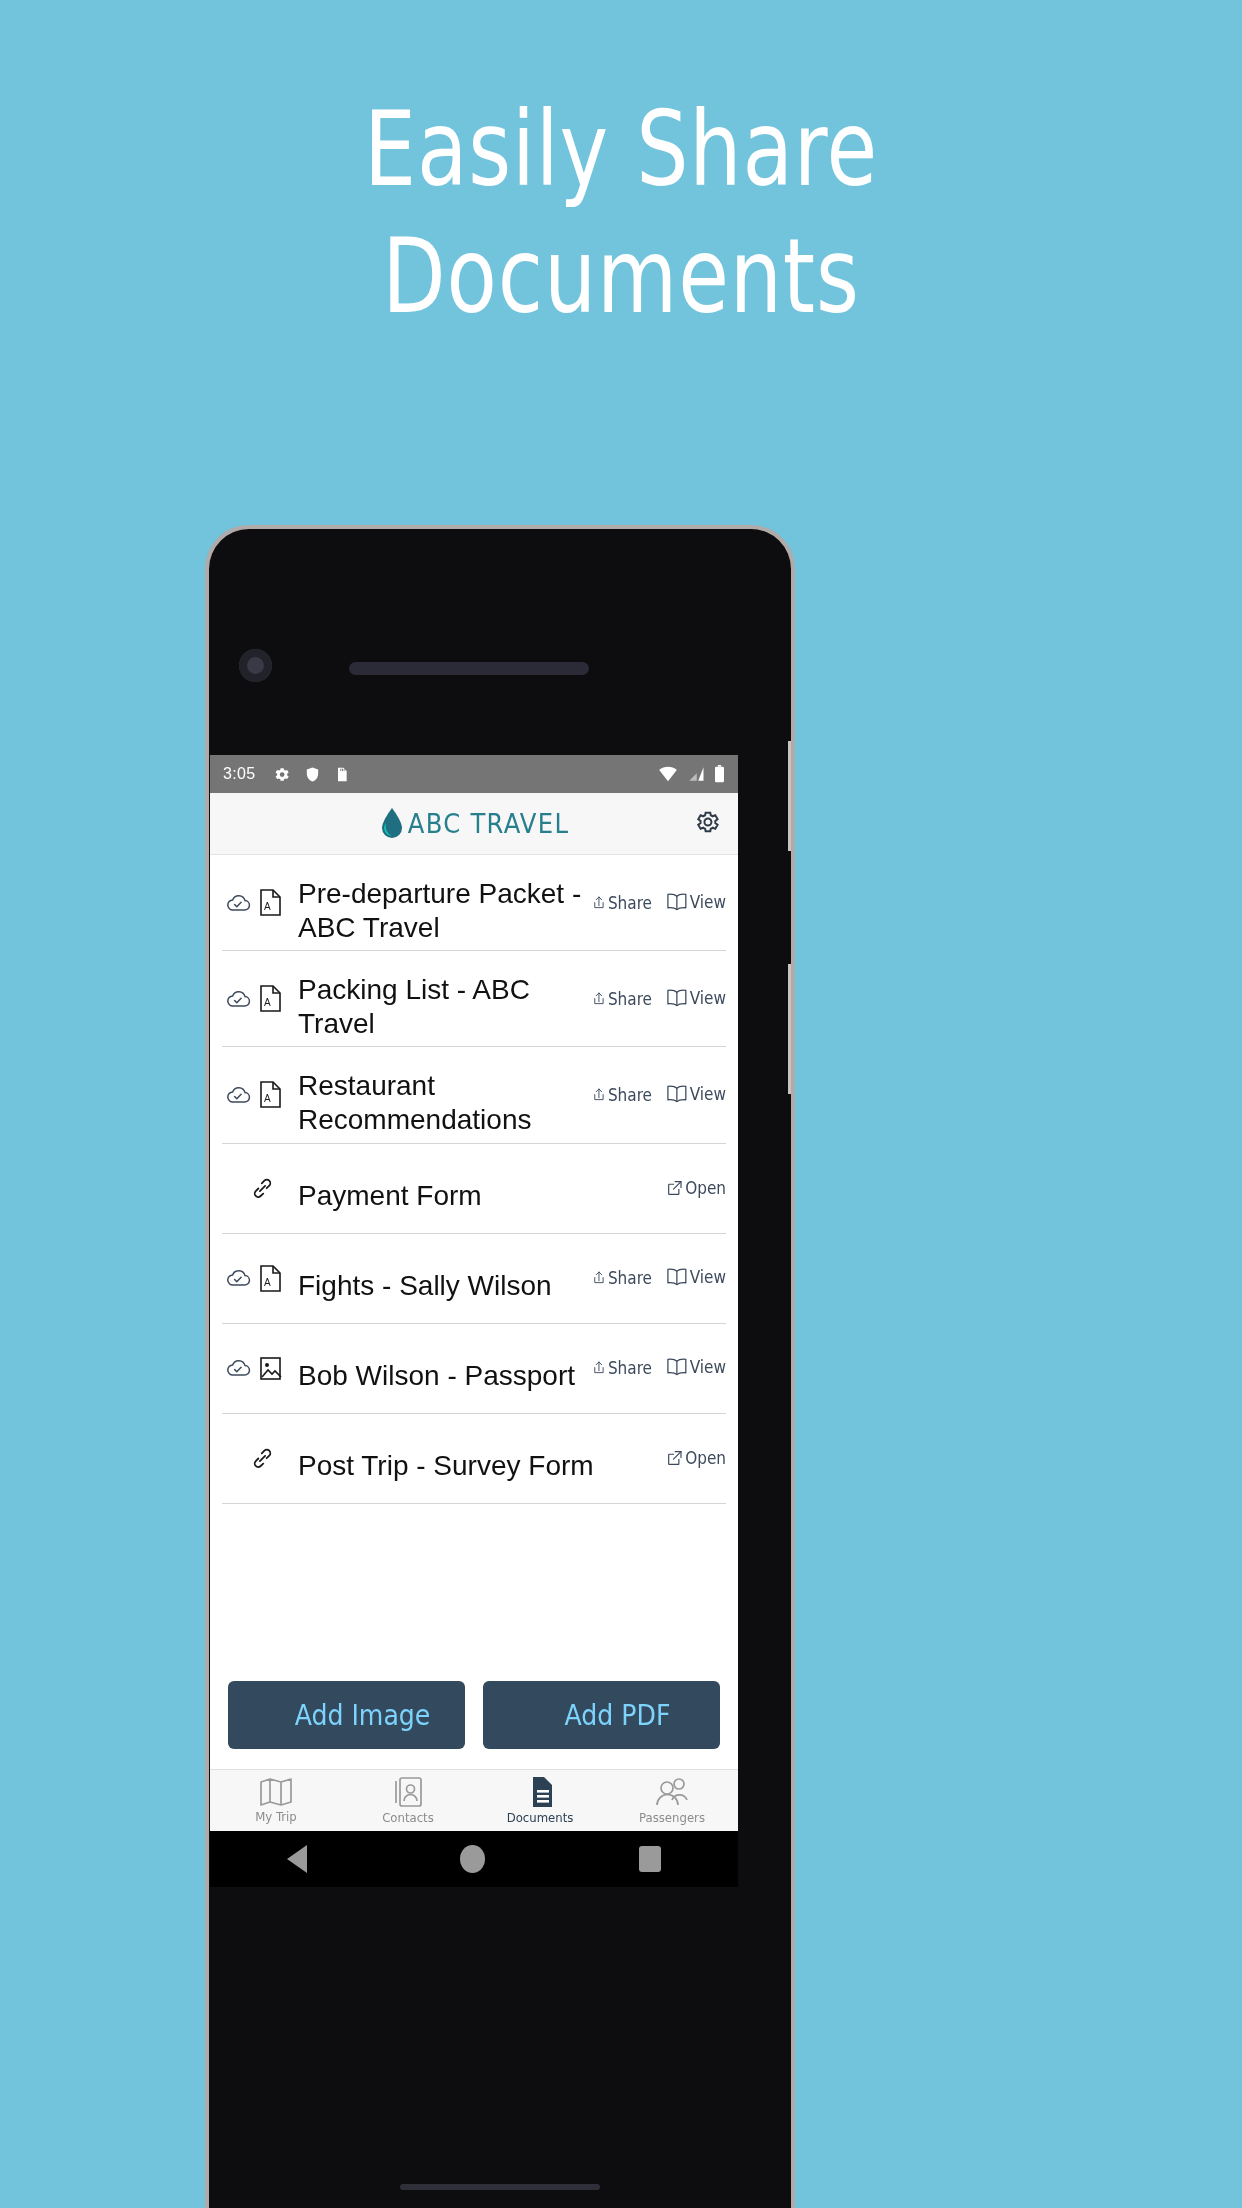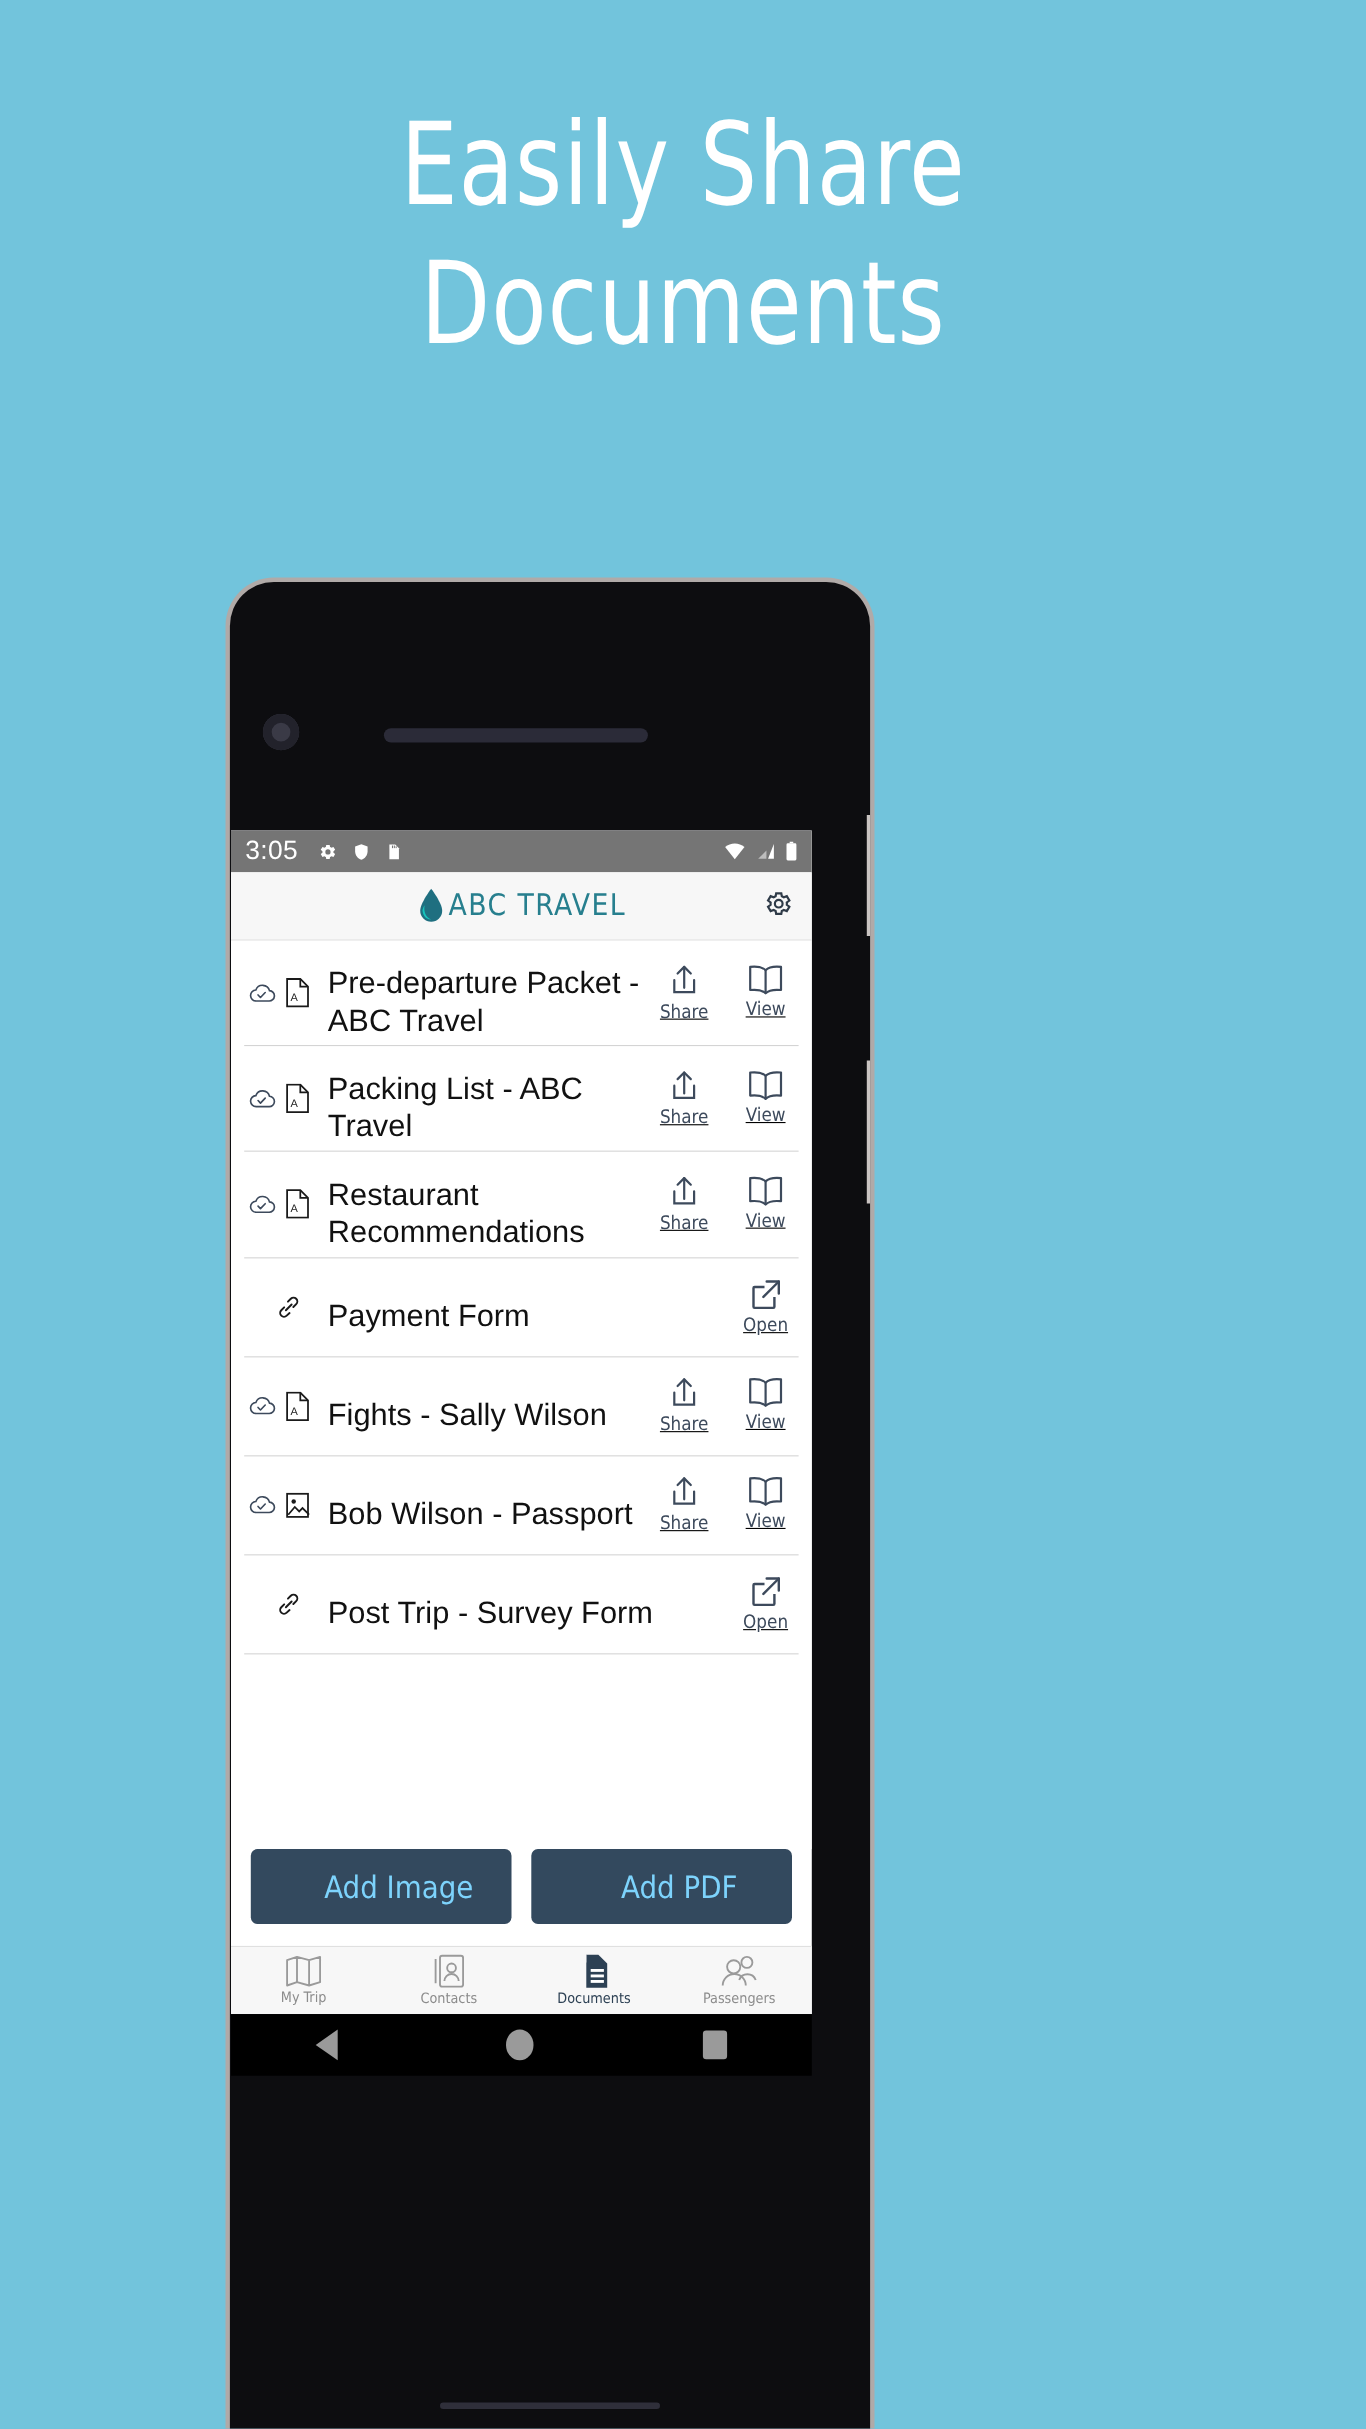--- a/index.html
+++ b/index.html
@@ -72,21 +72,21 @@
   }
 
   
   .statusbar {
     height:38px; background:#757575;
     display:flex; align-items:center;
     padding:0 13px;
     color:#ffffff;
     flex:none;
   }
-  .sb-time { font-size:24px; font-weight:500; letter-spacing:.3px; }
+  .sb-time { font-size:16px; font-weight:500; letter-spacing:.3px; }
   .sb-left-icons { display:flex; align-items:center; gap:13px; margin-left:17px; }
   .sb-spacer { flex:1; }
   .sb-right-icons { display:flex; align-items:center; gap:9px; }
 
   
   .appbar {
     height:62px; background:#f7f7f7;
     display:flex; align-items:center; justify-content:center;
     position:relative; flex:none;
     border-bottom:1px solid #e3e3e3;
@@ -115,21 +115,21 @@
     font-size:28px;
     color:#111;
     line-height:1.2;
     padding-right:8px;
     font-family:Liberation Sans, sans-serif;
     margin-top:16px;
   }
   .actions { display:flex; align-items:flex-start; gap:14px; flex:none; }
   .action {
     width:60px;
-    display:flex; flex-direction:column; align-items:center; gap:2px;text-decoration:underline;
+    display:flex; flex-direction:row; align-items:center; gap:2px;
   }
   .action-label {
     font-size:17px; color:#3d4a5c;
     font-family:"DejaVu Sans Condensed","Liberation Sans",sans-serif;
   }
 
   
   .addrow {
     display:flex; gap:18px;
     padding:0 18px 20px 18px;

